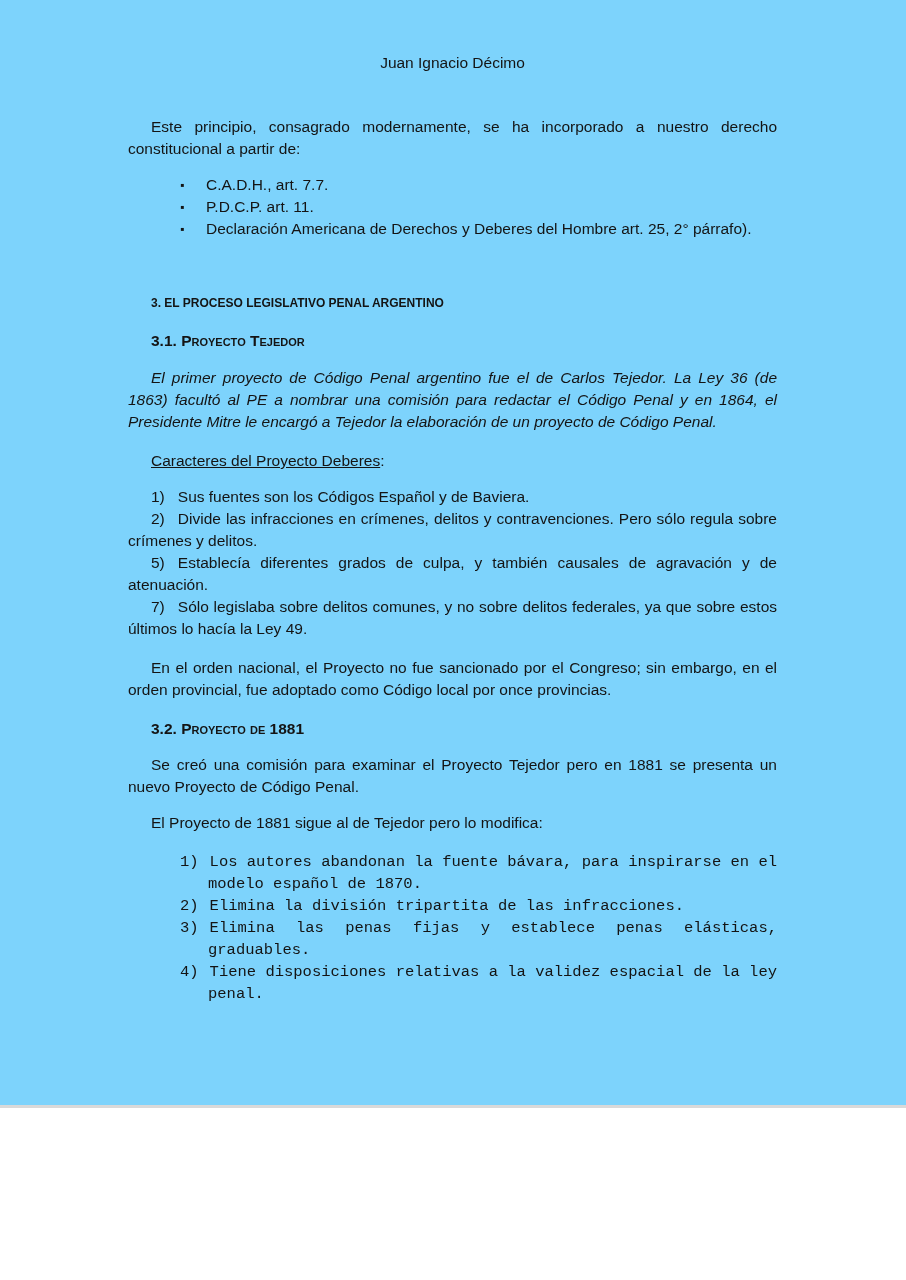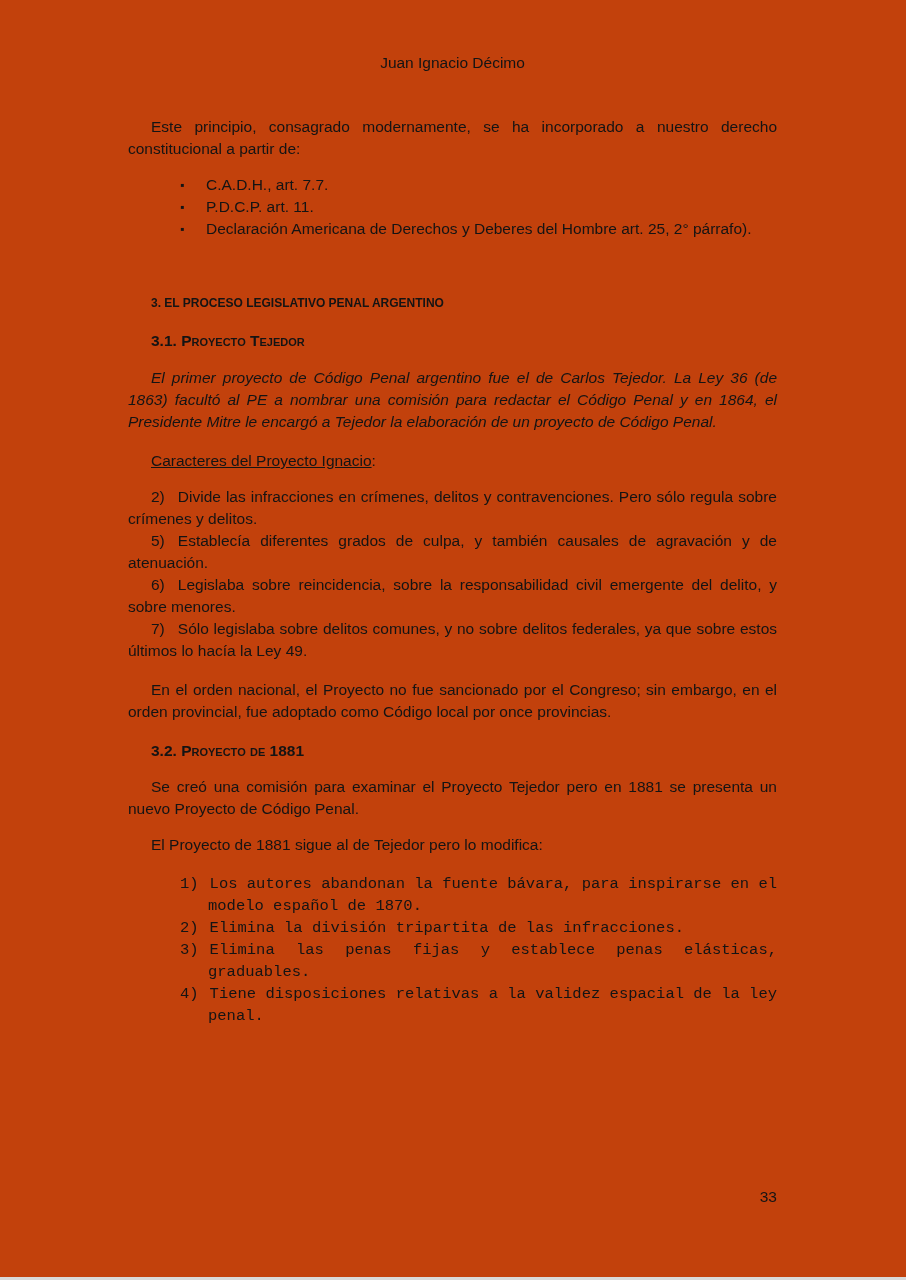--- a/index.html
+++ b/index.html
@@ -1,22 +1,22 @@
 <!DOCTYPE html>
 <html><head>
 <meta charset="utf-8">
 <style>
   html, body { margin: 0; padding: 0; background: #ffffff; }
   .page {
     position: relative;
     width: 906px;
-    height: 1280px;
+    height: 1108px;
     box-sizing: border-box;
     padding: 52px 129px 0 128px;
-    background: #c2410c;
+    background: #7dd3fc;
     font-family: "Liberation Sans", "DejaVu Sans", sans-serif;
     font-size: 15.5px;
     line-height: 22px;
     color: #141414;
     overflow: hidden;
   }
   .header { text-align: center; }
   p { margin: 0; text-align: justify; }
   .indent { text-indent: 23px; }
   .intro { margin-top: 42px; }
@@ -92,26 +92,26 @@
       <span class="bullet-text">Declaración Americana de Derechos y Deberes del Hombre art. 25, 2° párrafo).</span>
     </div>
   </div>
 
   <h2 class="sec-heading">3. EL PROCESO LEGISLATIVO PENAL ARGENTINO</h2>
 
   <h3 class="subsec-heading">3.1. Proyecto Tejedor</h3>
 
   <p class="indent sub31-para">El primer proyecto de Código Penal argentino fue el de Carlos Tejedor. La Ley 36 (de 1863) facultó al PE a nombrar una comisión para redactar el Código Penal y en 1864, el Presidente Mitre le encargó a Tejedor la elaboración de un proyecto de Código Penal.</p>
 
-  <p class="indent caracteres"><span class="underline">Caracteres del Proyecto Ignacio</span><span>:</span></p>
+  <p class="indent caracteres"><span class="underline">Caracteres del Proyecto Deberes</span><span>:</span></p>
 
   <div class="list1">
+    <p class="list1-item"><span class="num">1)</span><span>Sus fuentes son los Códigos Español y de Baviera.</span></p>
     <p class="list1-item"><span class="num">2)</span><span>Divide las infracciones en crímenes, delitos y contravenciones. Pero sólo regula sobre crímenes y delitos.</span></p>
     <p class="list1-item"><span class="num">5)</span><span>Establecía diferentes grados de culpa, y también causales de agravación y de atenuación.</span></p>
-    <p class="list1-item"><span class="num">6)</span><span>Legislaba sobre reincidencia, sobre la responsabilidad civil emergente del delito, y sobre menores.</span></p>
     <p class="list1-item"><span class="num">7)</span><span>Sólo legislaba sobre delitos comunes, y no sobre delitos federales, ya que sobre estos últimos lo hacía la Ley 49.</span></p>
   </div>
 
   <p class="indent orden-para">En el orden nacional, el Proyecto no fue sancionado por el Congreso; sin embargo, en el orden provincial, fue adoptado como Código local por once provincias.</p>
 
   <h3 class="subsec-heading sub32">3.2. Proyecto de 1881</h3>
 
   <p class="indent p1881-a">Se creó una comisión para examinar el Proyecto Tejedor pero en 1881 se presenta un nuevo Proyecto de Código Penal.</p>
 
   <p class="indent p1881-b">El Proyecto de 1881 sigue al de Tejedor pero lo modifica:</p>

